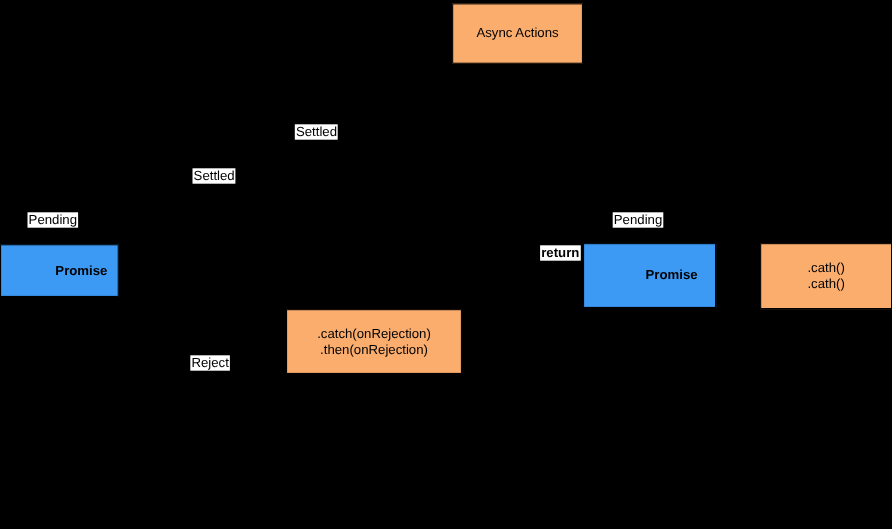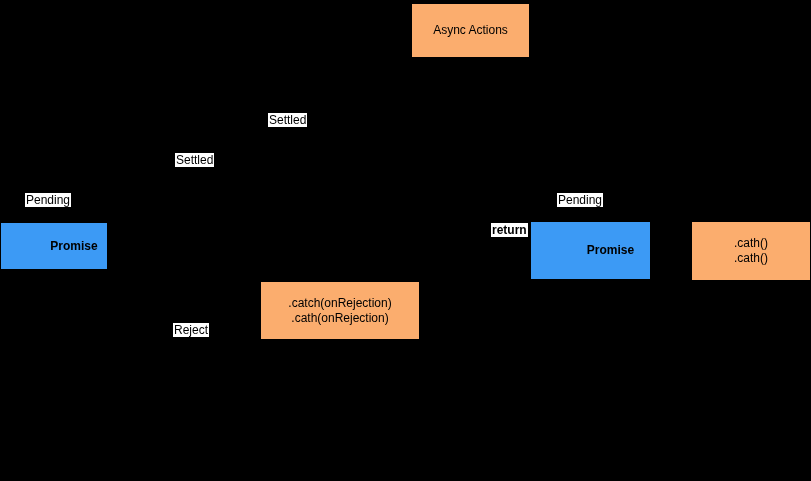--- a/index.html
+++ b/index.html
@@ -67,21 +67,21 @@
     <span>Async Actions</span>
   </div>
 
   <div class="node blue" style="left:0px; top:222px; width:108px; height:48px;">
     <span>Promise</span>
   </div>
 
 
   <div class="node orange" style="left:260px; top:281px; width:160px; height:59px;">
     <span>.catch(onRejection)</span>
-    <span>.cath(onRejection)</span>
+    <span>.then(onRejection)</span>
   </div>
 
   <div class="node blue" style="left:530px; top:221px; width:121px; height:59px;">
     <span>Promise</span>
   </div>
 
   <div class="node orange" style="left:691px; top:221px; width:120px; height:60px;">
     <span>.cath()</span>
     <span>.cath()</span>
   </div>

